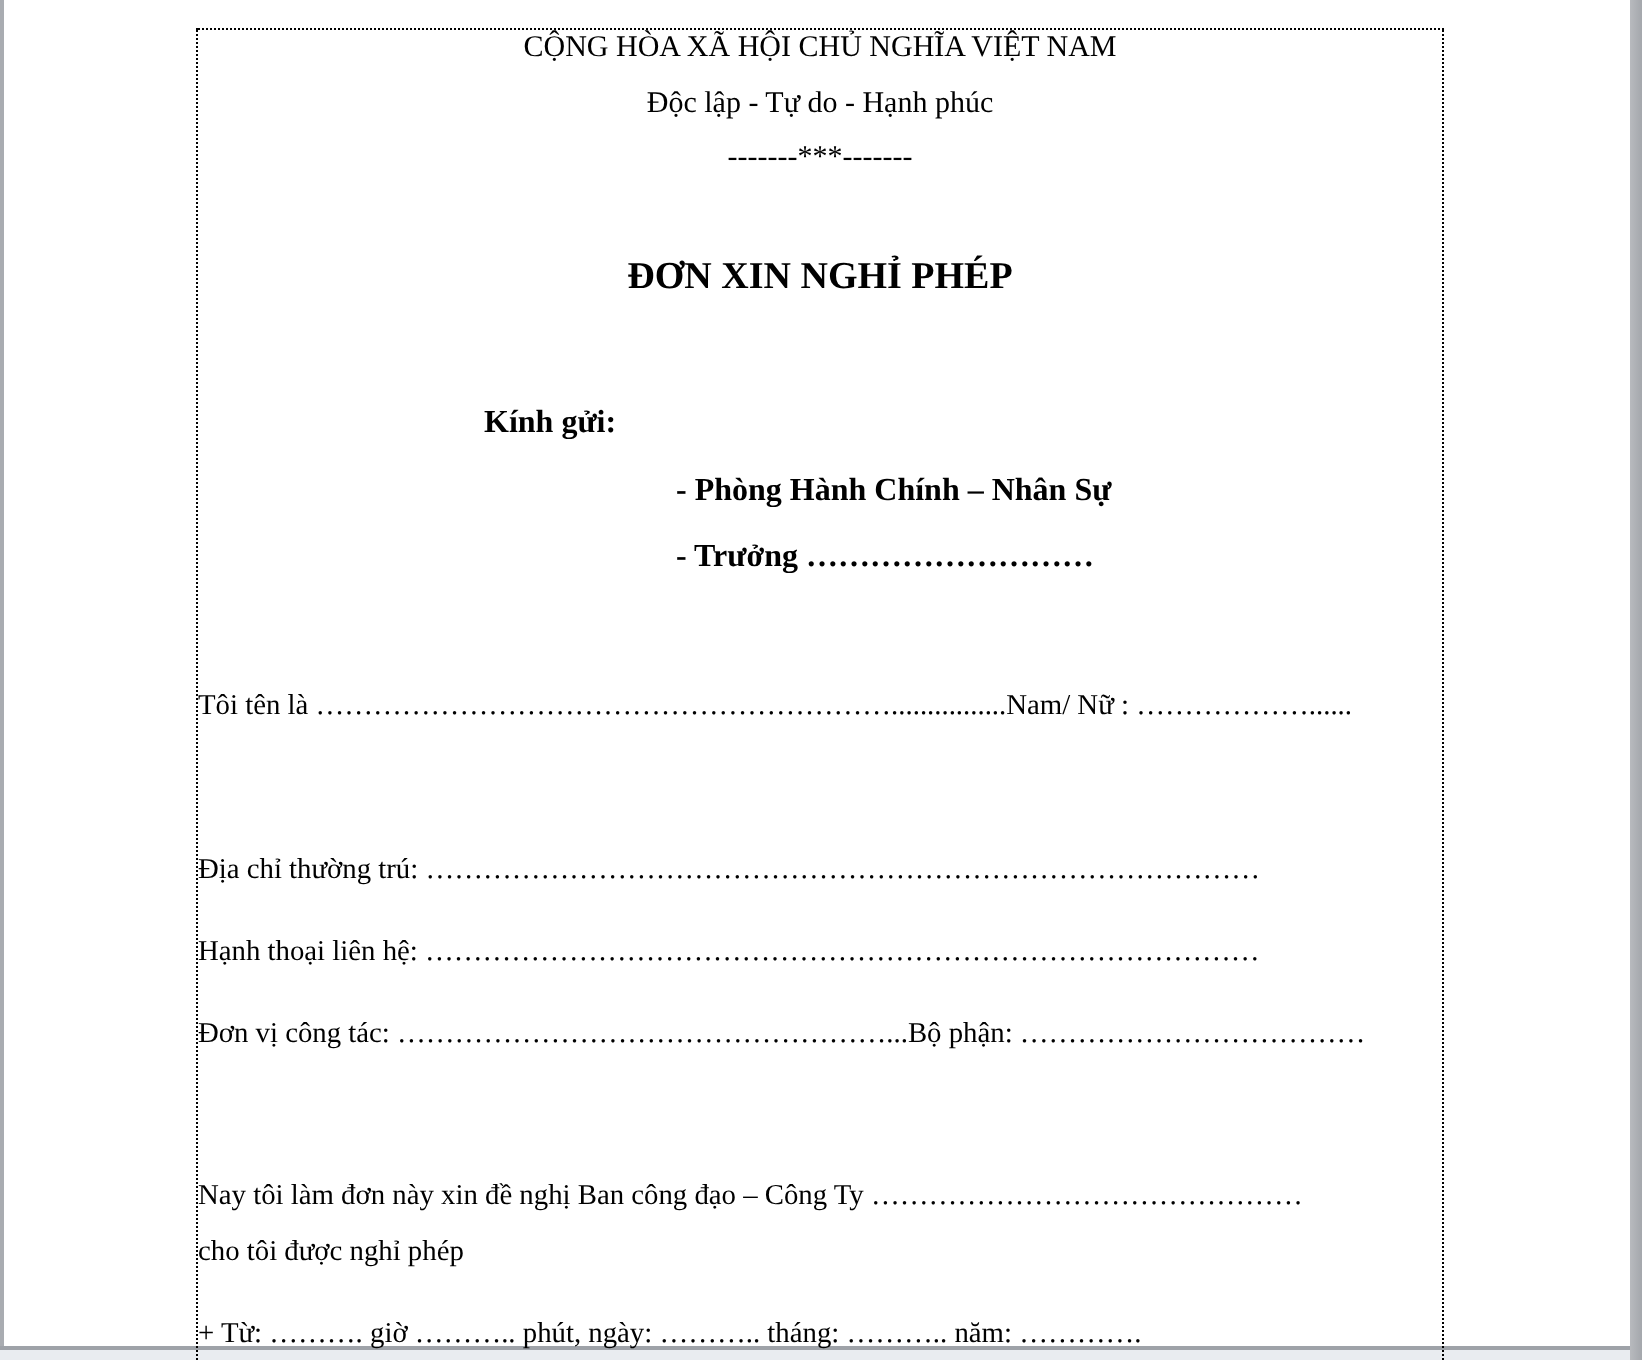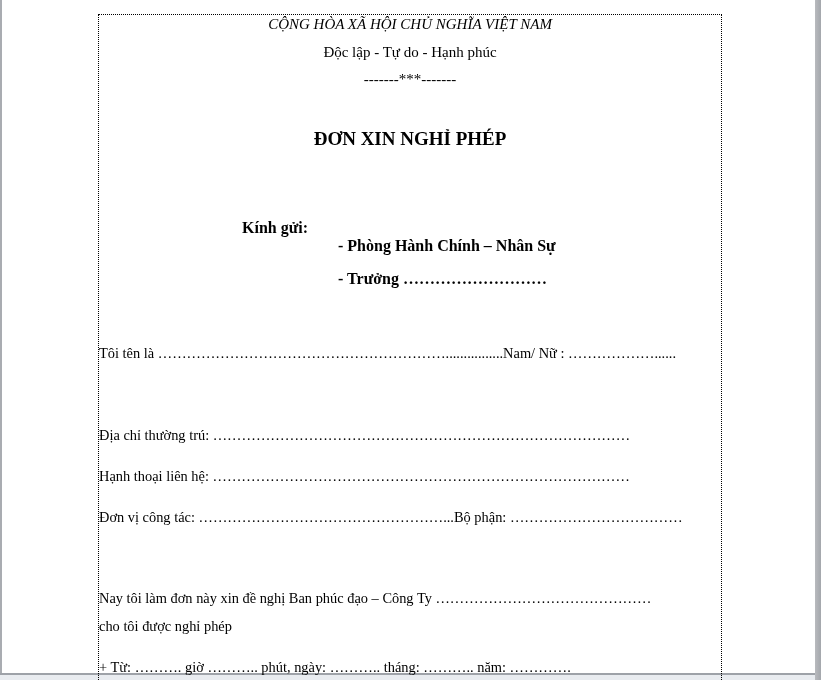--- a/index.html
+++ b/index.html
@@ -63,32 +63,32 @@
 </head>
 <body>
 
 <div class="viewport">
   <div class="left-edge"></div>
   <div class="right-edge"></div>
   <div class="bottom-bar"></div>
 
   <div class="text-boundary"></div>
 
-  <div class="line center" style="top:15px;font-style:italic;">CỘNG HÒA XÃ HỘI CHỦ NGHĨA VIỆT NAM</div>
+  <div class="line center" style="top:15px;">CỘNG HÒA XÃ HỘI CHỦ NGHĨA VIỆT NAM</div>
   <div class="line center" style="top:43px;">Độc lập - Tự do - Hạnh phúc</div>
   <div class="line center" style="top:70px;">-------***-------</div>
 
   <div class="line center title" style="top:130px;">ĐƠN XIN NGHỈ PHÉP</div>
 
-  <div class="line bold" style="top:203px; left:242px; font-size:16px;margin-top:16px;">Kính gửi:</div>
+  <div class="line bold" style="top:203px; left:242px; font-size:16px;">Kính gửi:</div>
   <div class="line bold" style="top:237px; left:338px; font-size:16px;">- Phòng Hành Chính – Nhân Sự</div>
   <div class="line bold" style="top:270px; left:338px; font-size:16px;">- Trưởng ………………………</div>
 
   <div class="line field" style="top:344px; font-size:14.4px;">Tôi tên là ……………………………………………………................Nam/ Nữ : ………………......</div>
   <div class="line field" style="top:426px; font-size:14.4px;">Địa chỉ thường trú: ……………………………………………………………………………</div>
   <div class="line field" style="top:467px; font-size:14.4px;">Hạnh thoại liên hệ: ……………………………………………………………………………</div>
   <div class="line field" style="top:508px; font-size:14.4px;">Đơn vị công tác: ……………………………………………...Bộ phận: ………………………………</div>
 
-  <div class="line field" style="top:589px; font-size:14.4px;">Nay tôi làm đơn này xin đề nghị Ban phúc đạo – Công Ty ………………………………………</div>
+  <div class="line field" style="top:589px; font-size:14.4px;">Nay tôi làm đơn này xin đề nghị Ban công đạo – Công Ty ………………………………………</div>
   <div class="line field" style="top:617px; font-size:14.4px;">cho tôi được nghỉ phép</div>
 
   <div class="line field" style="top:658px; font-size:14.4px;text-align:center;">+ Từ: ………. giờ ……….. phút,  ngày: ……….. tháng: ……….. năm: ………….</div>
 </div>
 
 </body></html>

